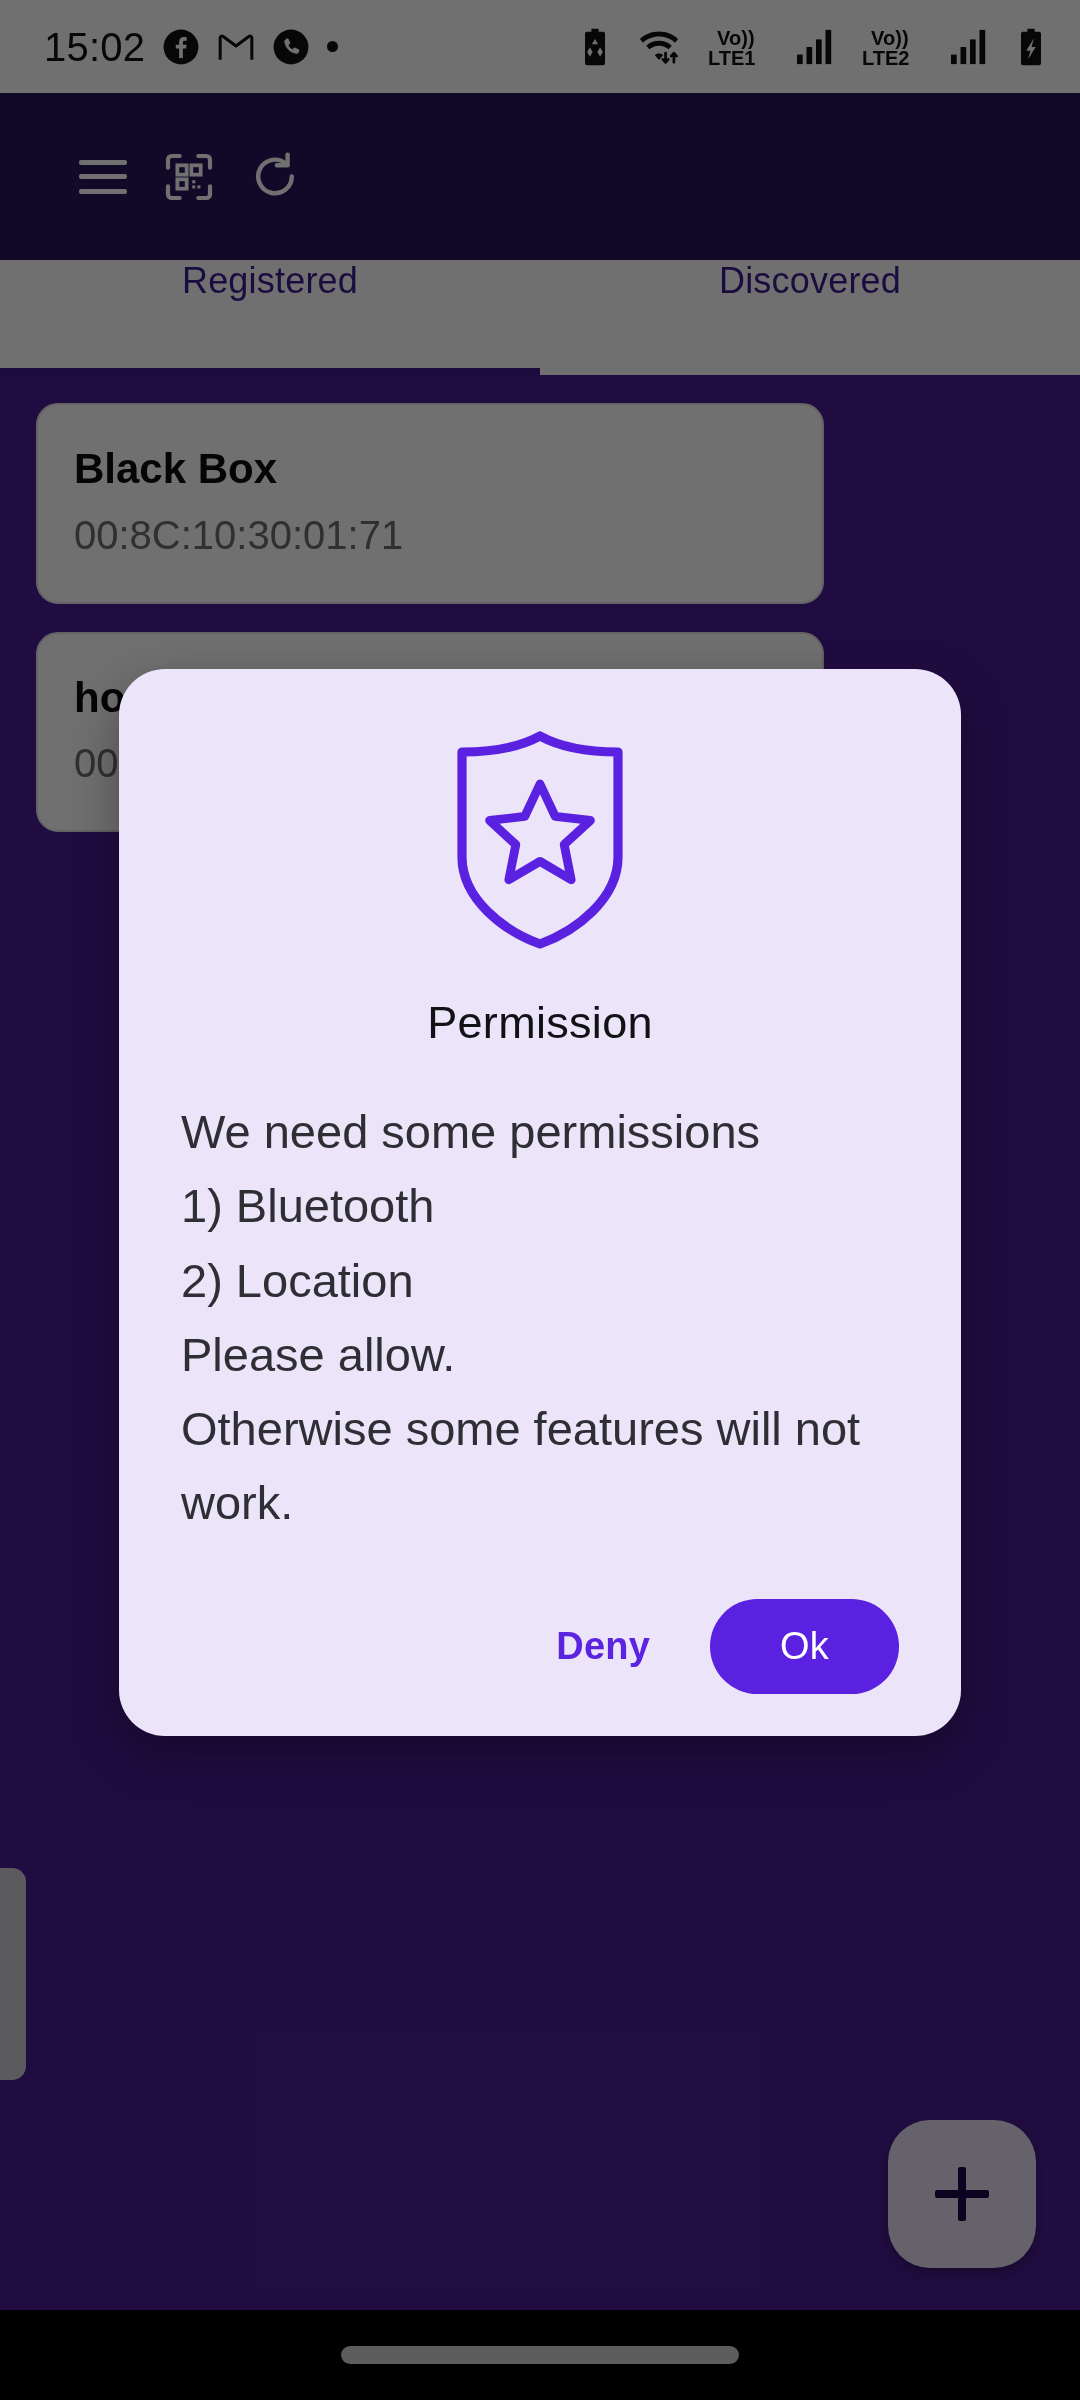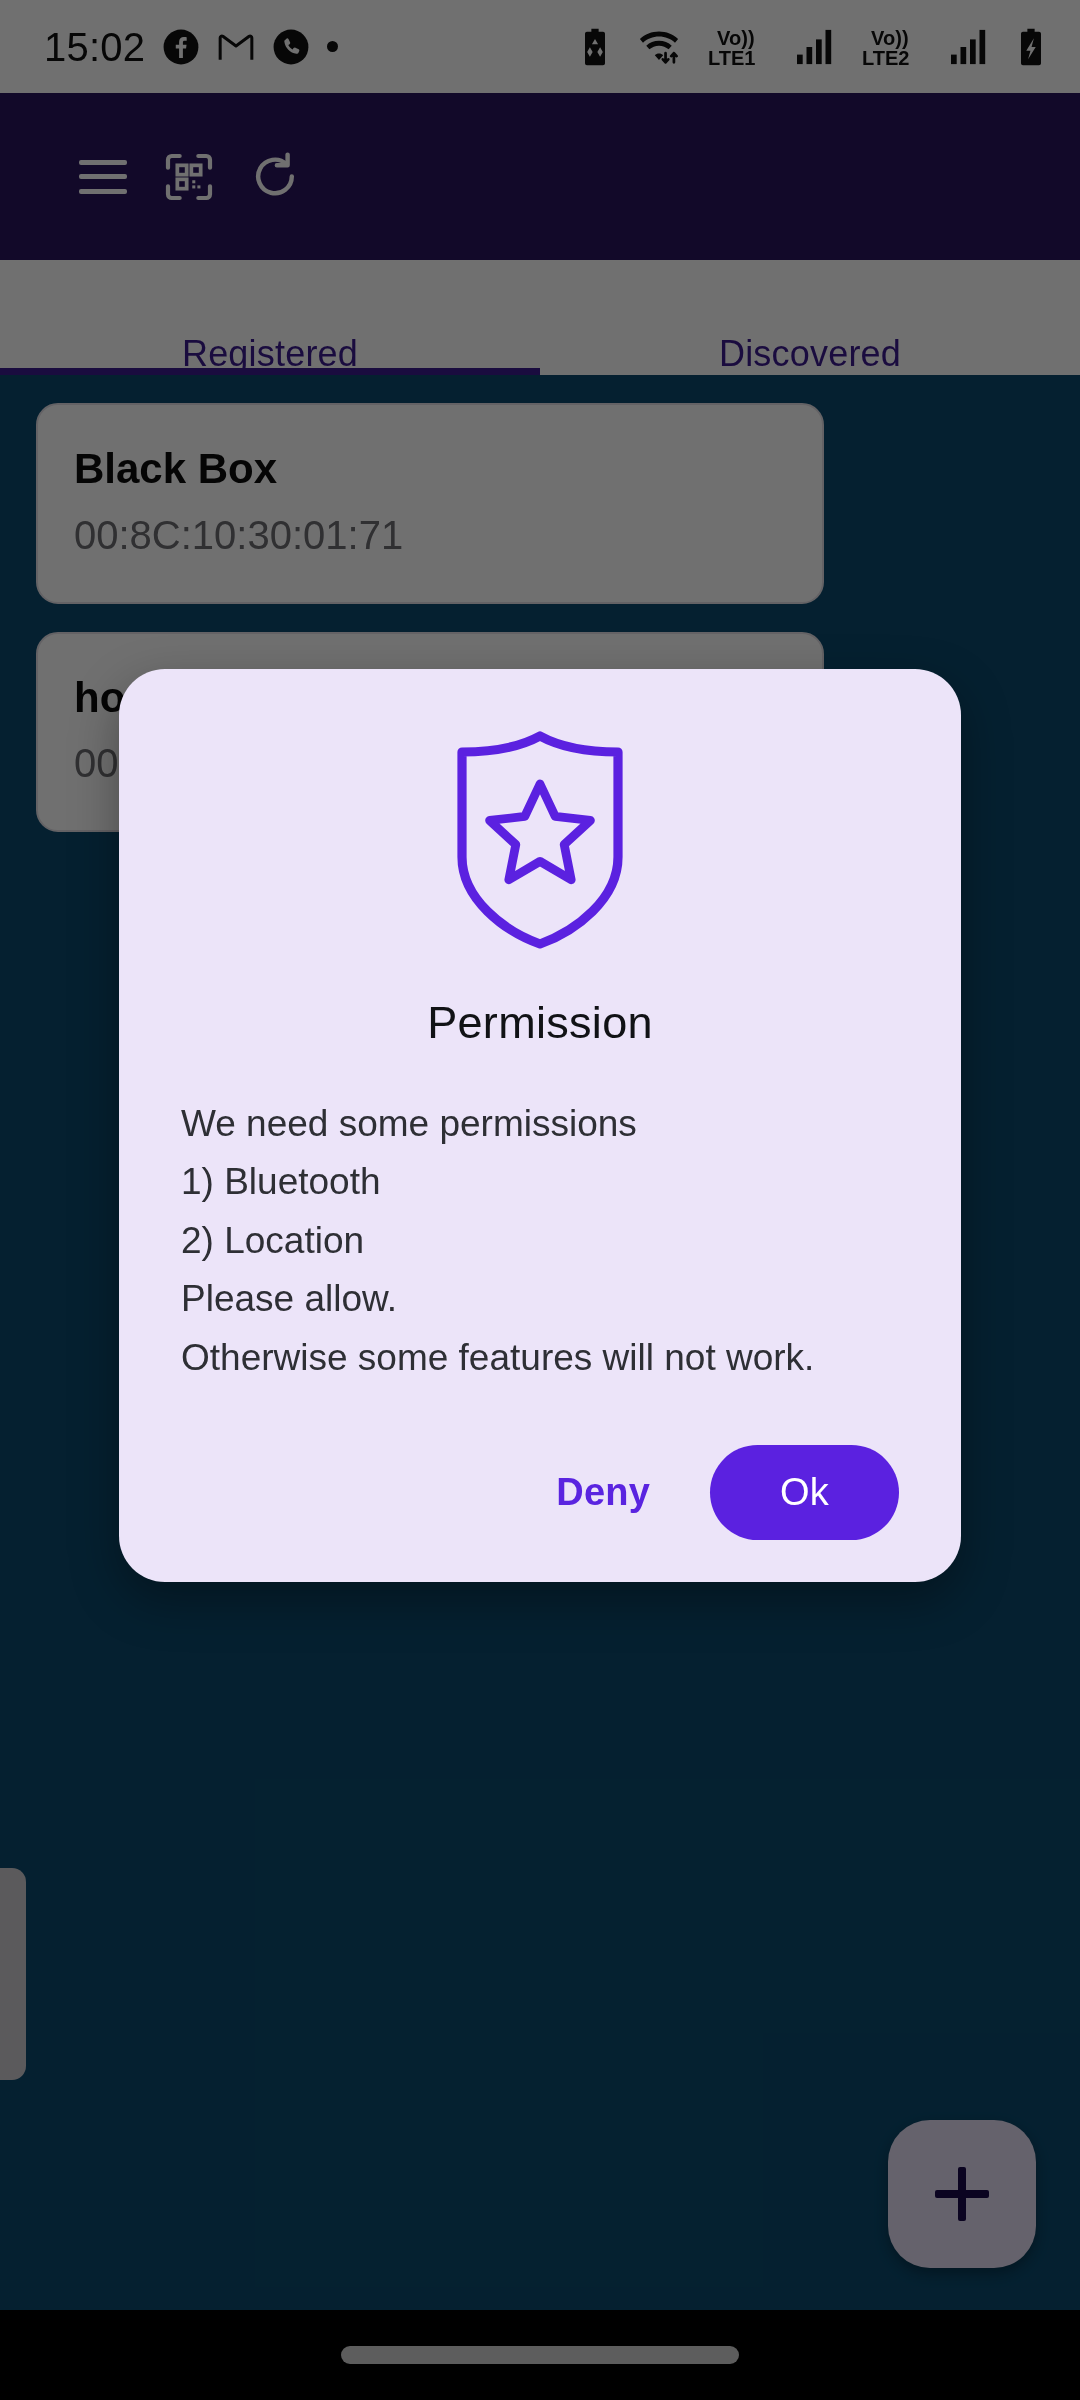--- a/index.html
+++ b/index.html
@@ -8,21 +8,21 @@
     font-family:"Liberation Sans", sans-serif;
     background:#000;
     overflow:hidden;
     position:relative;
   }
 
   
   #phone {
     position:absolute; inset:0;
     width:1080px; height:2400px;
-    background:#0c4a6e;
+    background:#4c1d95;
     overflow:hidden;
   }
 
   
   #app-layer { position:absolute; left:0; top:0; width:1080px; height:2310px; }
 
   
   #status-bar {
     position:absolute; left:0; top:0; width:1080px; height:93px;
     background:#ffffff;
@@ -55,21 +55,21 @@
   }
   .hamburger { width:48px; height:34px; display:flex; flex-direction:column; justify-content:space-between; }
   .hamburger i { display:block; height:5px; background:#fff; border-radius:2px; }
 
   
   #tabs {
     position:absolute; left:0; top:260px; width:1080px; height:115px;
     background:#ffffff; display:flex;
   }
   .tab {
-    flex:1; display:flex; align-items:flex-end; justify-content:center;
+    flex:1; display:flex; align-items:flex-start; justify-content:center;
     font-size:36px; color:#3d1d8f; position:relative; letter-spacing:.2px;
   }
   .tab.active::after {
     content:""; position:absolute; left:0; right:0; bottom:0;
     height:7px; background:#3d1d8f;
   }
 
   
   #device-list { position:absolute; left:0; top:375px; width:860px; }
   .device-card {
@@ -117,21 +117,21 @@
     border-radius:46px;
     padding:46px 62px 42px 62px;
     box-shadow:0 18px 48px rgba(0,0,0,.34);
   }
   #dialog-icon-wrap { display:flex; justify-content:center; margin-top:14px; }
   #dialog-title {
     text-align:center; font-size:45px; color:#111216;
     font-weight:400; margin-top:46px; letter-spacing:.3px;
   }
   #dialog-body {
-    margin-top:46px; font-size:37px; line-height:1.58;
+    margin-top:46px; font-size:47px; line-height:1.58;
     color:#2e2f35; white-space:pre-line;
   }
   #dialog-actions {
     display:flex; align-items:center; justify-content:flex-end;
     gap:30px; margin-top:58px;
   }
   #deny-button {
     font-size:38px; color:#5a24e0; font-weight:700;
     padding:22px 30px; background:transparent; border:none;
     border-radius:36px; letter-spacing:.2px; cursor:pointer;

